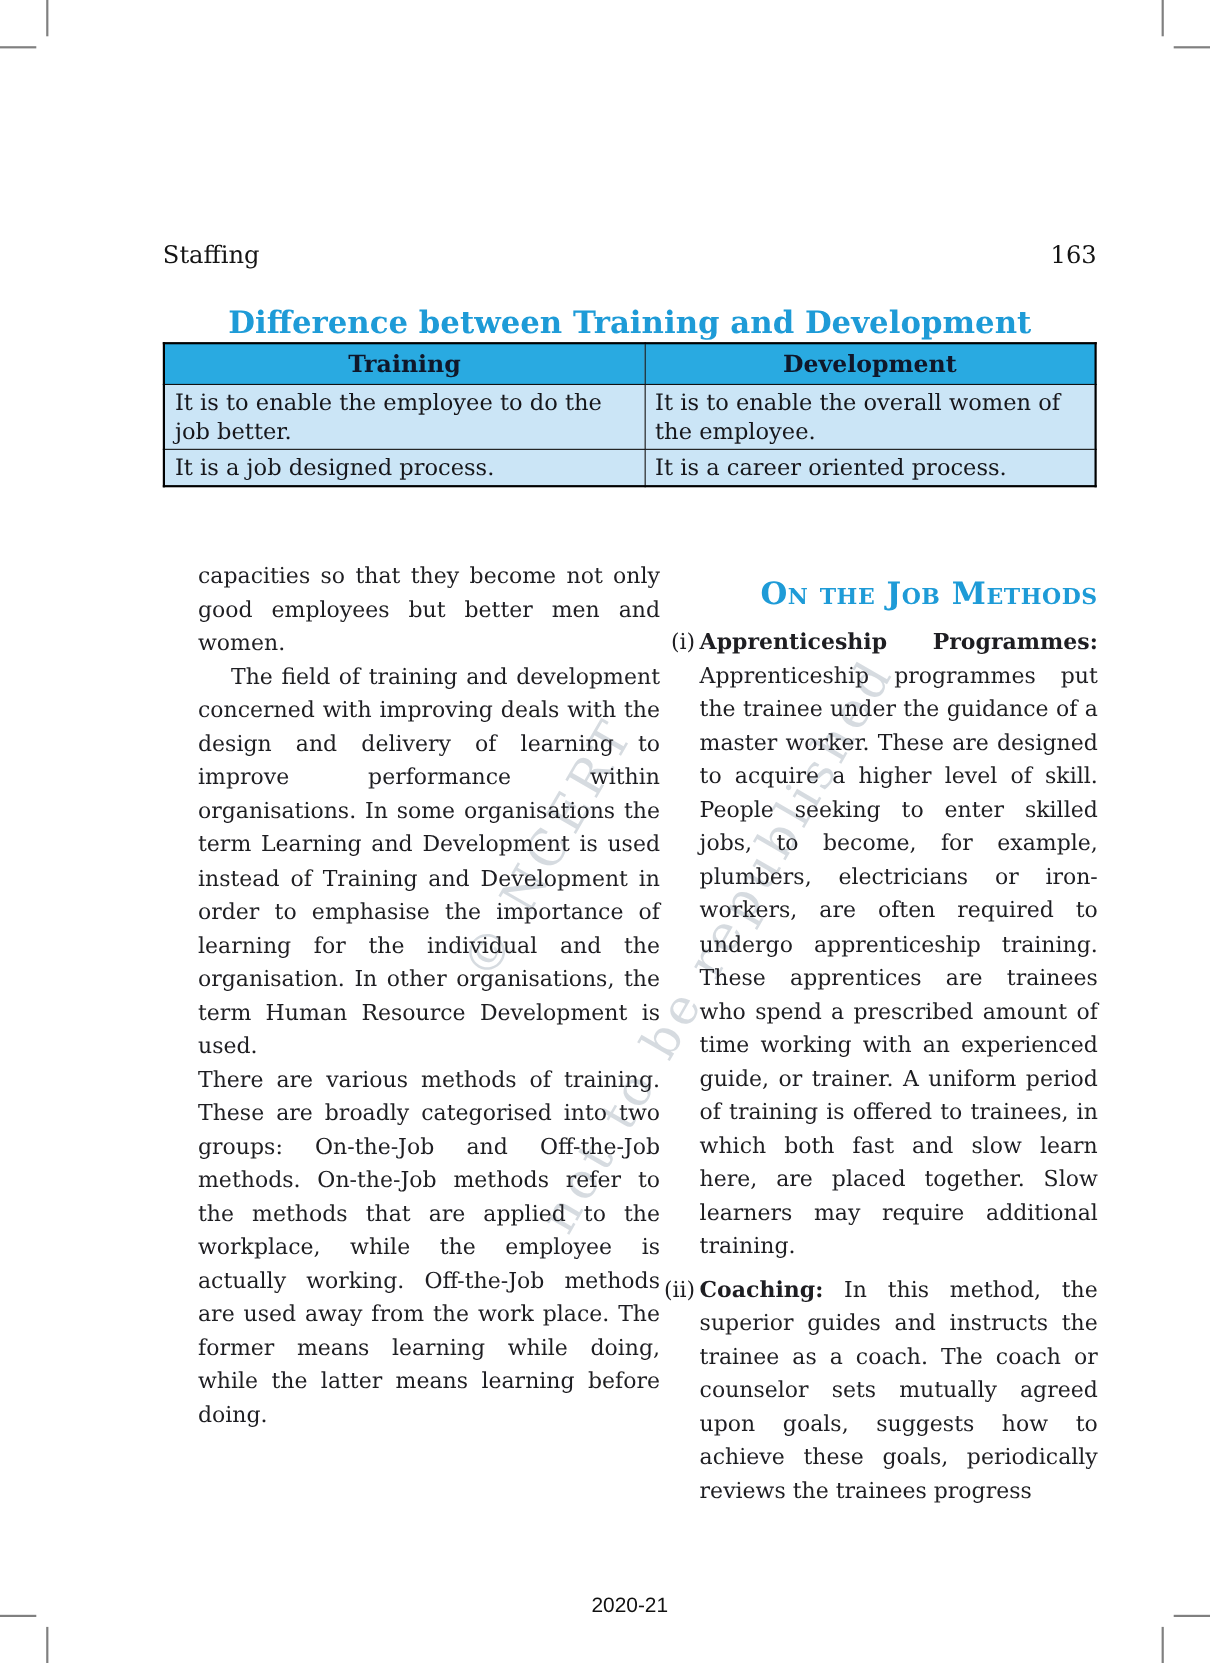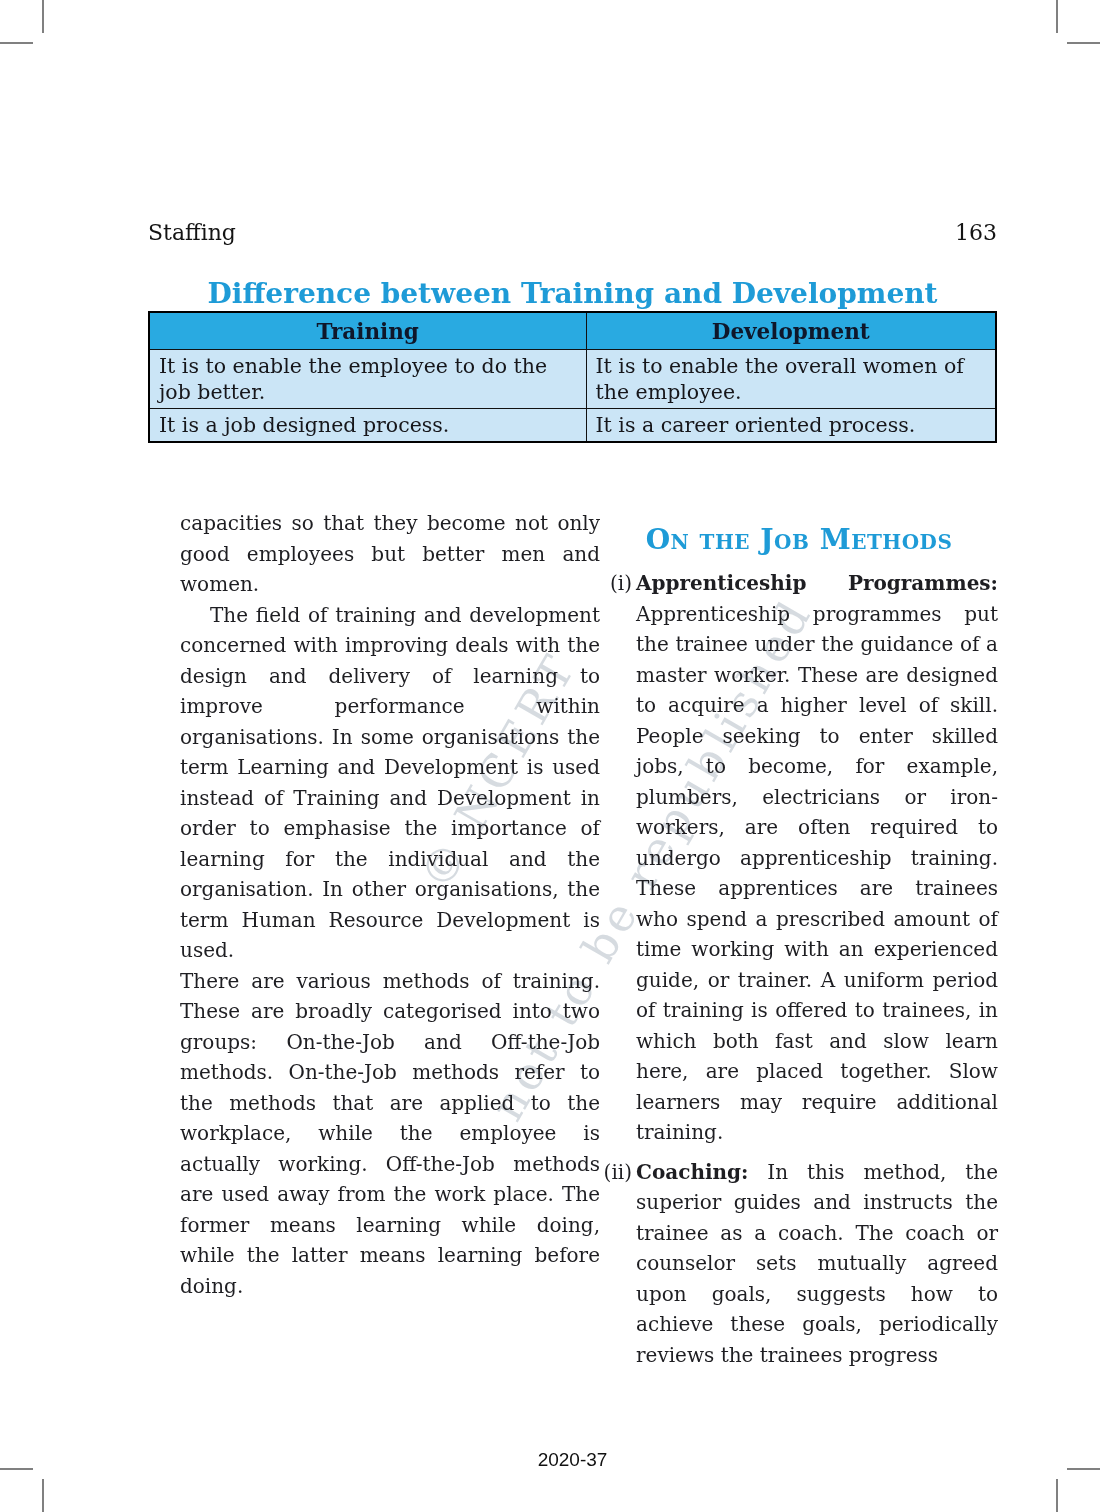--- a/index.html
+++ b/index.html
@@ -32,21 +32,21 @@
   table.diff td.tall{height:50px;}
   table.diff col.c1{width:437px;}
   
   .col{position:absolute;text-align:justify;font-size:20px;line-height:30.5px;color:#1e1e22;}
   .col p{margin:0;}
   #left-col{left:148px;top:508px;width:420px;margin-left:32px;}
   #right-col{left:600px;top:524px;width:398px;}
   .para-indent{text-indent:30px;}
   .blue-head{
     font-variant:small-caps;font-weight:bold;color:#1e9bd7;
-    font-size:28px;line-height:32px;letter-spacing:0.5px;text-align:center;}
+    font-size:28px;line-height:32px;letter-spacing:0.5px;text-align:right;}
   #left-col .blue-head{margin:13px 0 5px 0;}
   #right-col .blue-head{margin:0 0 12px 0;}
   .list-item{position:relative;margin-left:36px;width:362px;margin-bottom:9px;}
   .list-item .marker{position:absolute;left:-40px;top:0;width:36px;text-align:right;}
   
   #watermark{
     position:absolute;left:295px;top:700px;width:560px;height:230px;
     transform:rotate(-60deg);display:flex;flex-direction:column;justify-content:space-between;
     align-items:center;pointer-events:none;
     color:rgba(158,170,182,0.42);font-size:45px;letter-spacing:5px;white-space:nowrap;}
@@ -115,21 +115,21 @@
   <div class="list-item">
     <span class="marker">(i)</span>
     <p><b>Apprenticeship Programmes:</b> <span>Apprenticeship programmes put the trainee under the guidance of a master worker. These are designed to acquire a higher level of skill. People seeking to enter skilled jobs, to become, for example, plumbers, electricians or iron-workers, are often required to undergo apprenticeship training. These apprentices are trainees who spend a prescribed amount of time working with an experienced guide, or trainer. A uniform period of training is offered to trainees, in which both fast and slow learn here, are placed together. Slow learners may require additional training.</span></p>
   </div>
   <div class="list-item">
     <span class="marker">(ii)</span>
     <p><b>Coaching:</b> <span>In this method, the superior guides and instructs the trainee as a coach. The coach or counselor sets mutually agreed upon goals, suggests how to achieve these goals, periodically reviews the trainees progress</span></p>
   </div>
 </div>
 
-<div id="year-footer">2020-37</div>
+<div id="year-footer">2020-21</div>
 
 <div class="printbar" id="print-left">
   <span>Ch_06.indd</span>
   <span>163</span>
 </div>
 <div class="printbar" id="print-right">
   <span>04-10-2019</span>
   <span>2:07:44 PM</span>
 </div>
 

